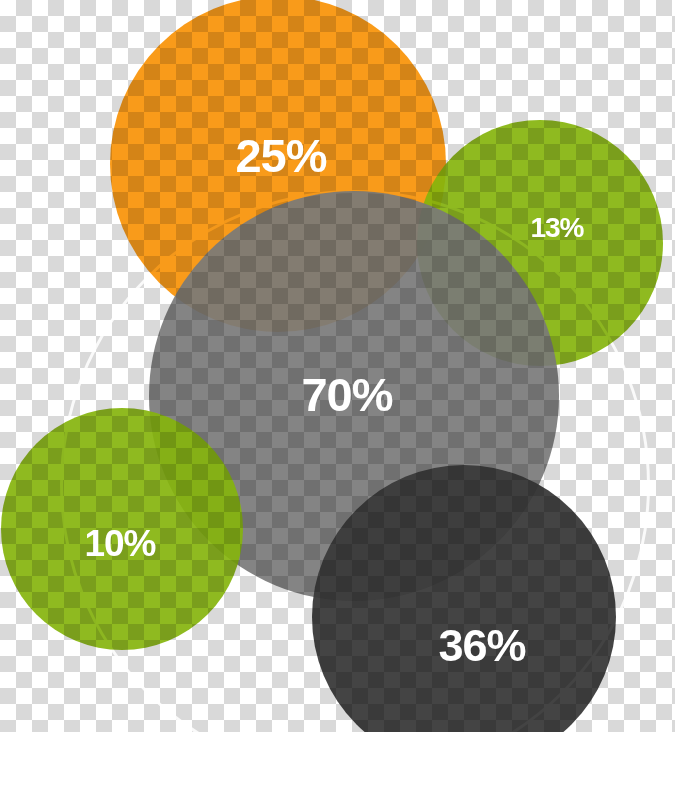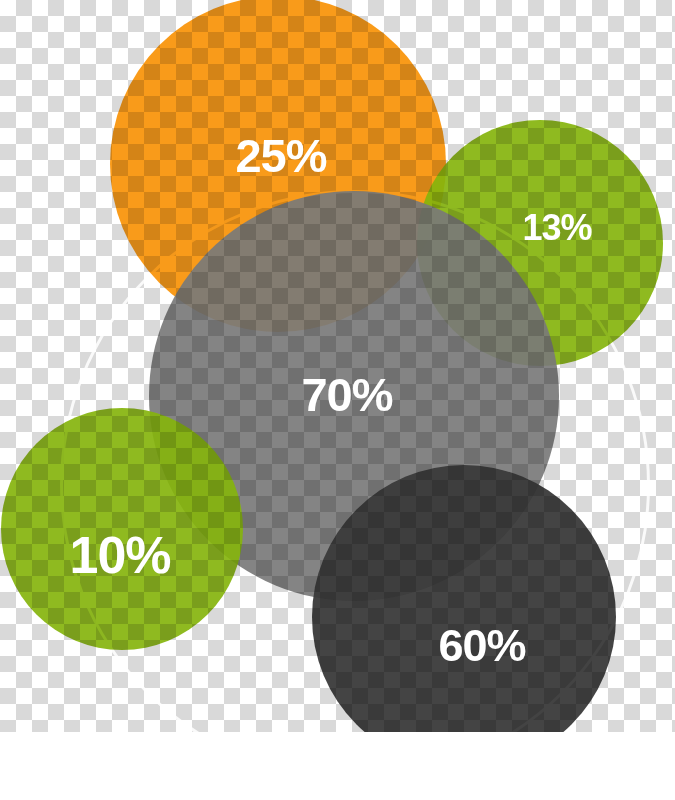--- a/index.html
+++ b/index.html
@@ -72,19 +72,19 @@
   <div class="blendgroup">
     <div class="bubble" style="left:110px; top:-4px; width:336px; height:336px; background:#f99207; opacity:0.92;"></div>
     <div class="bubble" style="left:417px; top:120px; width:246px; height:246px; background:#85b40d; opacity:0.92;"></div>
     <div class="bubble" style="left:149px; top:191px; width:410px; height:410px; background:#7a7a7a; opacity:0.92;"></div>
     <div class="bubble" style="left:1px; top:408px; width:242px; height:242px; background:#85b40d; opacity:0.92;"></div>
     <div class="bubble" style="left:312px; top:465px; width:304px; height:304px; background:#3a3a3a; opacity:0.95;"></div>
   </div>
 
   <div class="labels">
     <div class="lbl" style="left:281px; top:155px; font-size:47px;">25%</div>
-    <div class="lbl" style="left:557px; top:228px; font-size:36px;">13%</div>
+    <div class="lbl" style="left:557px; top:228px; font-size:28px;">13%</div>
     <div class="lbl" style="left:347px; top:394px; font-size:47px;">70%</div>
-    <div class="lbl" style="left:120px; top:543px; font-size:52px;margin-top:12px;">10%</div>
-    <div class="lbl" style="left:482px; top:645px; font-size:45px;">60%</div>
+    <div class="lbl" style="left:120px; top:543px; font-size:37px;">10%</div>
+    <div class="lbl" style="left:482px; top:645px; font-size:45px;">36%</div>
   </div>
 
 </div>
 
 </body></html>

